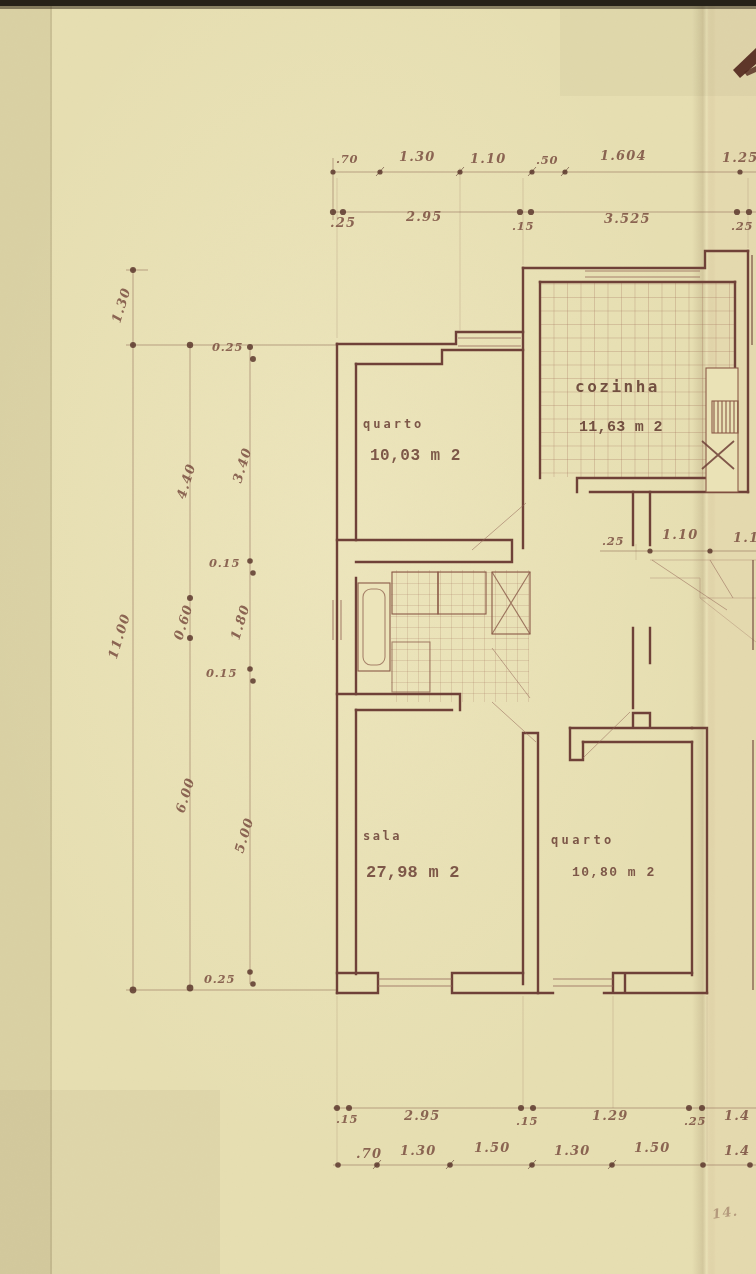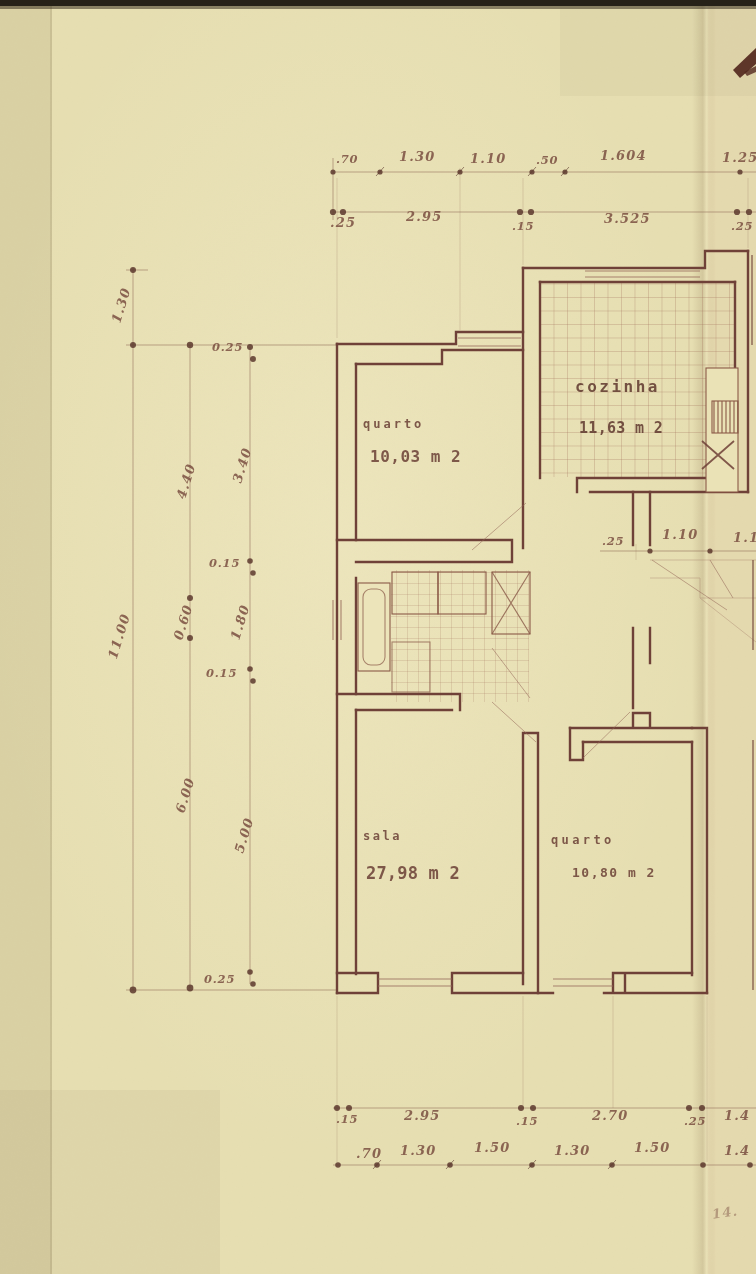--- a/index.html
+++ b/index.html
@@ -2,21 +2,21 @@
 <html><head>
 <meta charset="utf-8">
 <style>
   html,body{margin:0;padding:0;background:#6e6a5e;}
   .stage{position:relative;width:756px;height:1274px;overflow:hidden;background:#e7dfb2;
          font-family:"DejaVu Sans",sans-serif;}
   .stage svg{position:absolute;left:0;top:0;}
   .lbl{position:absolute;white-space:nowrap;color:#6b4036;
        font-family:"DejaVu Sans Mono",monospace;font-weight:700;margin-top:17px;}
   .room-name{font-size:12px;opacity:.85;}
-  .room-area{font-size:16px;opacity:.85;}
+  .room-area{font-size:16px;opacity:.85;font-family:Liberation Mono, monospace;}
   .d{position:absolute;font-family:"DejaVu Serif",serif;font-style:italic;font-weight:600;
      font-size:13px;color:#74463a;letter-spacing:1.2px;opacity:.8;white-space:nowrap;}
   .d.sm{font-size:11.5px;letter-spacing:.8px;}
   .rot{transform:translate(-50%,-50%) rotate(-73deg);}
   .faded{opacity:.42;}
 </style>
 </head>
 <body>
 
 <div class="stage">
@@ -276,21 +276,21 @@
 <span class="d sm" style="left:206px;top:666px">0.15</span>
 <span class="d sm" style="left:204px;top:972px">0.25</span>
 
 <span class="d sm" style="left:602px;top:534px">.25</span>
 <span class="d" style="left:662px;top:527px">1.10</span>
 <span class="d" style="left:733px;top:530px">1.12</span>
 
 <span class="d sm" style="left:336px;top:1112px">.15</span>
 <span class="d" style="left:404px;top:1108px">2.95</span>
 <span class="d sm" style="left:516px;top:1114px">.15</span>
-<span class="d" style="left:592px;top:1108px">2.70</span>
+<span class="d" style="left:592px;top:1108px">1.29</span>
 <span class="d sm" style="left:684px;top:1114px">.25</span>
 <span class="d" style="left:724px;top:1108px">1.4</span>
 
 <span class="d" style="left:356px;top:1146px">.70</span>
 <span class="d" style="left:400px;top:1143px">1.30</span>
 <span class="d" style="left:474px;top:1140px">1.50</span>
 <span class="d" style="left:554px;top:1143px">1.30</span>
 <span class="d" style="left:634px;top:1140px">1.50</span>
 <span class="d" style="left:724px;top:1143px">1.4</span>
 

